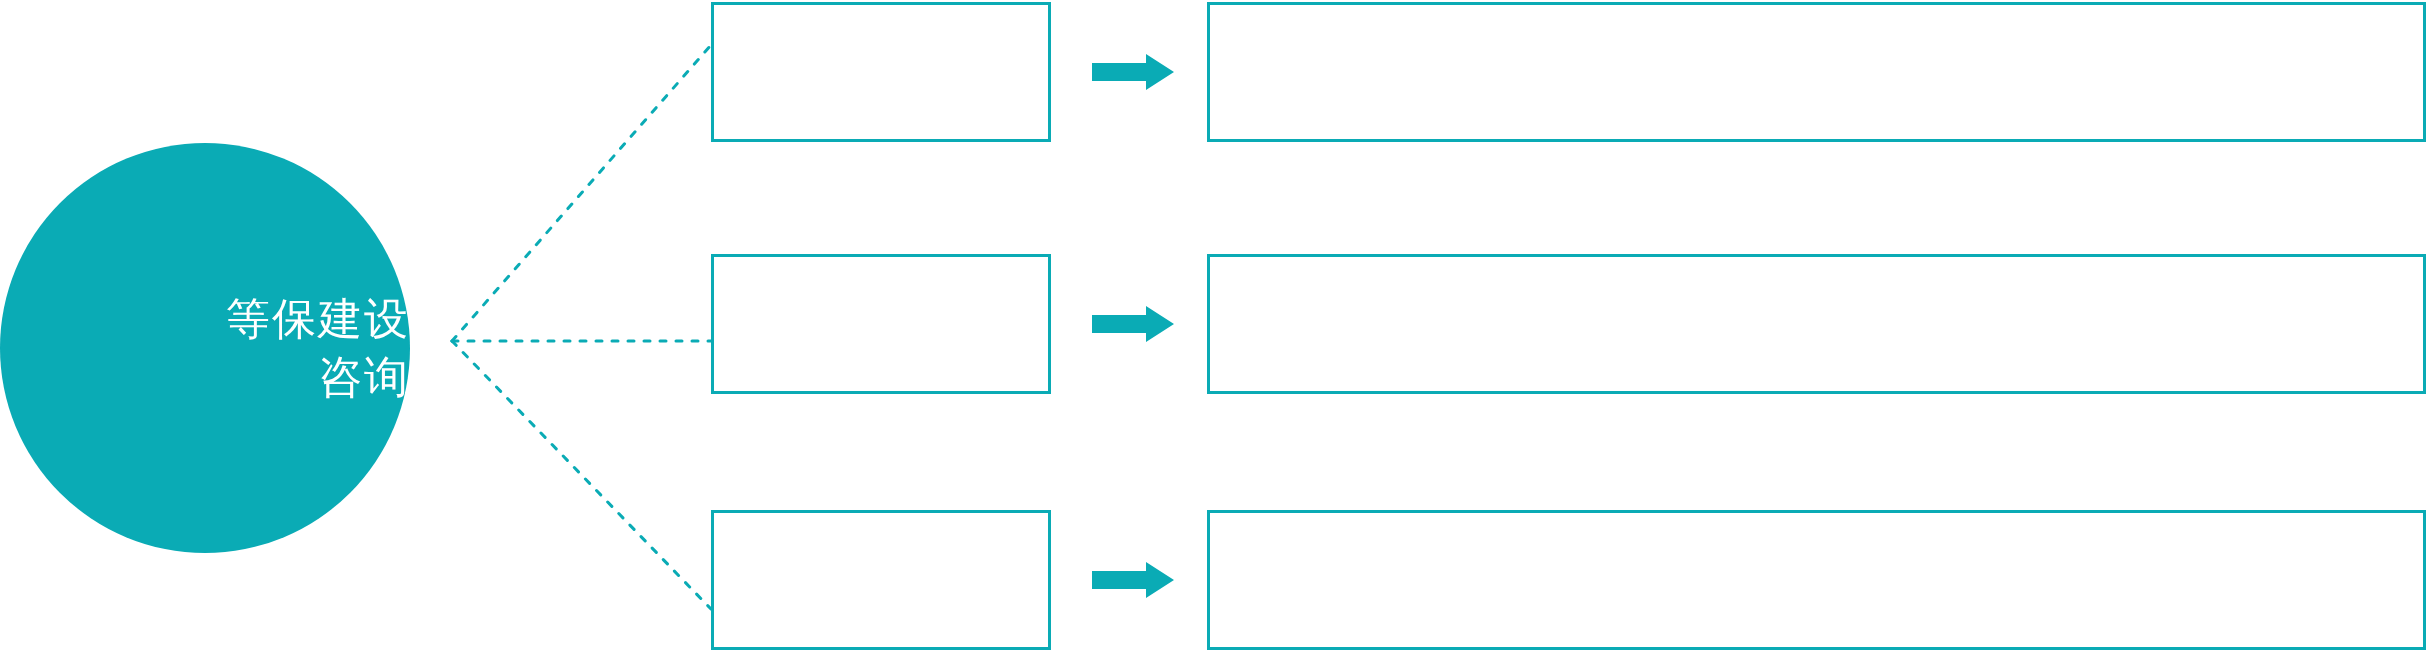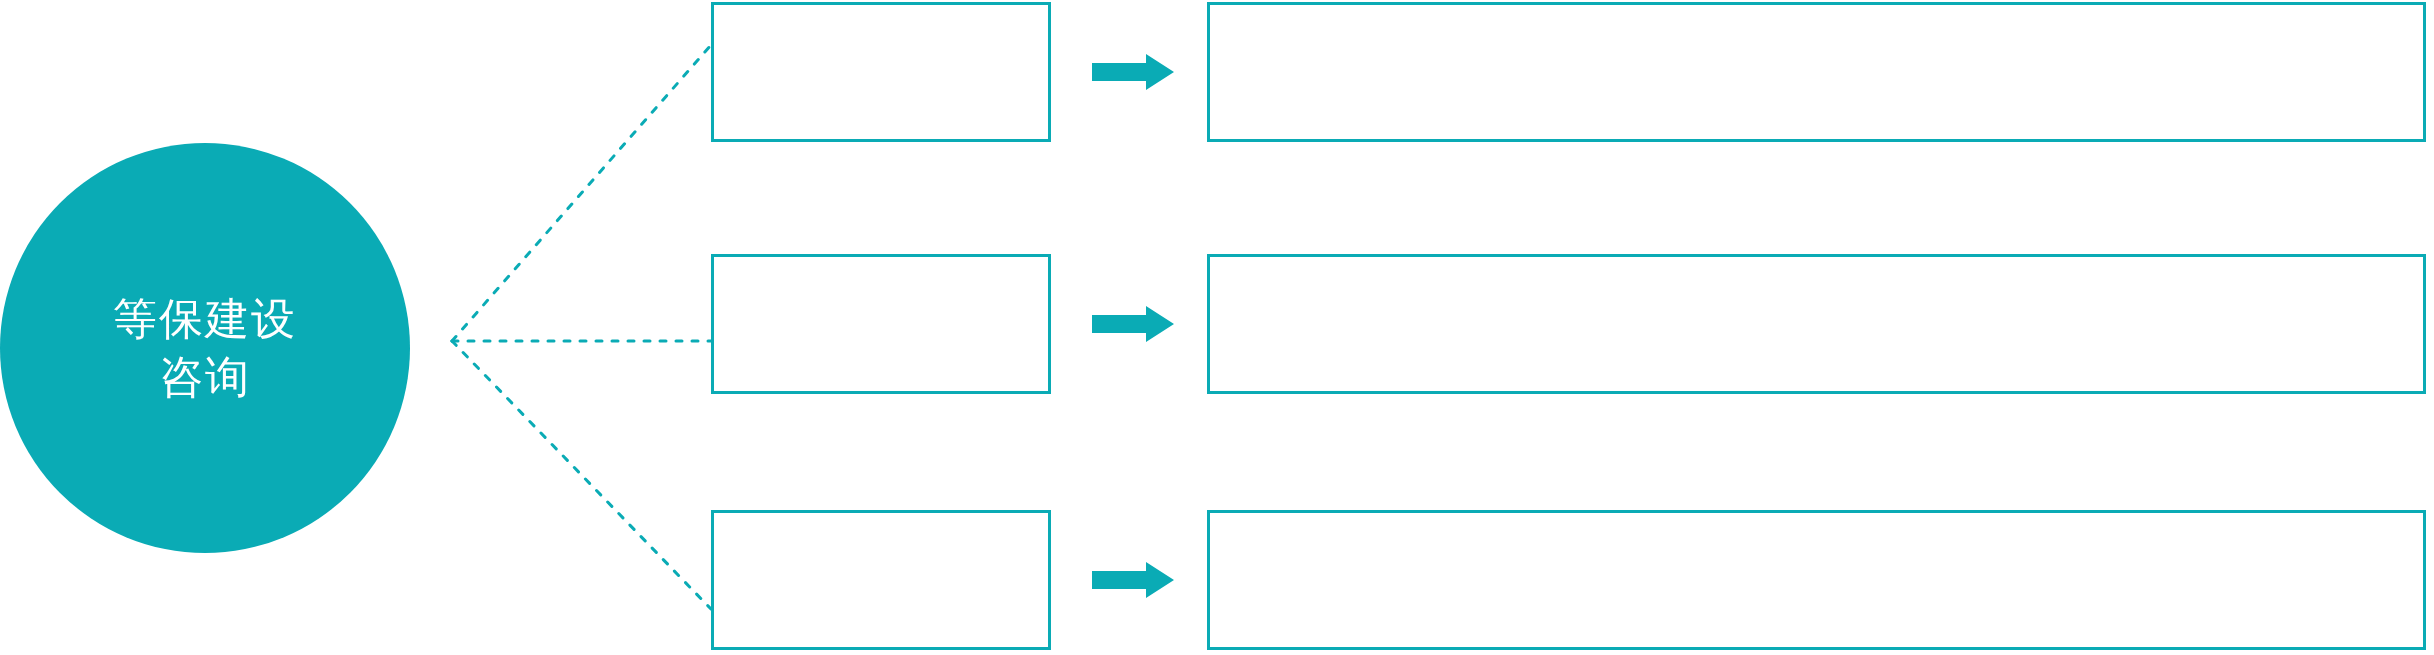--- a/index.html
+++ b/index.html
@@ -22,21 +22,21 @@
   .hub-circle {
     position: absolute;
     left: 0px;
     top: 143px;
     width: 410px;
     height: 410px;
     border-radius: 50%;
     background: #0aabb5;
     display: flex;
     flex-direction: column;
-    align-items: center;
+    align-items: flex-end;
     justify-content: center;
     box-sizing: border-box;
   }
   .hub-line {
     color: #ffffff;
     font-size: 44px;
     line-height: 1.32;
     letter-spacing: 2px;
     font-weight: 400;
     text-align: center;

